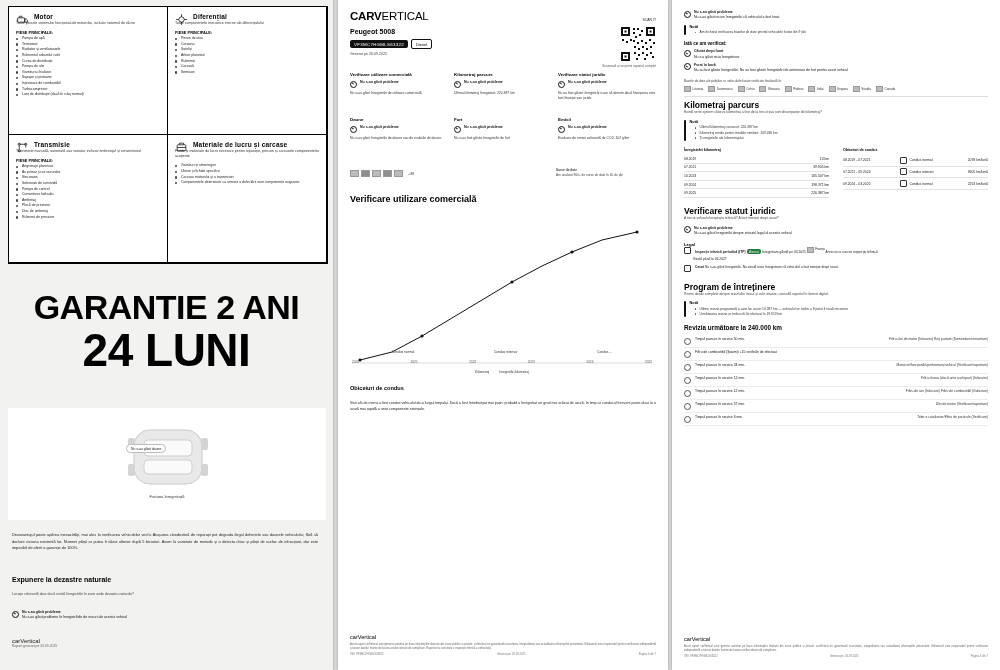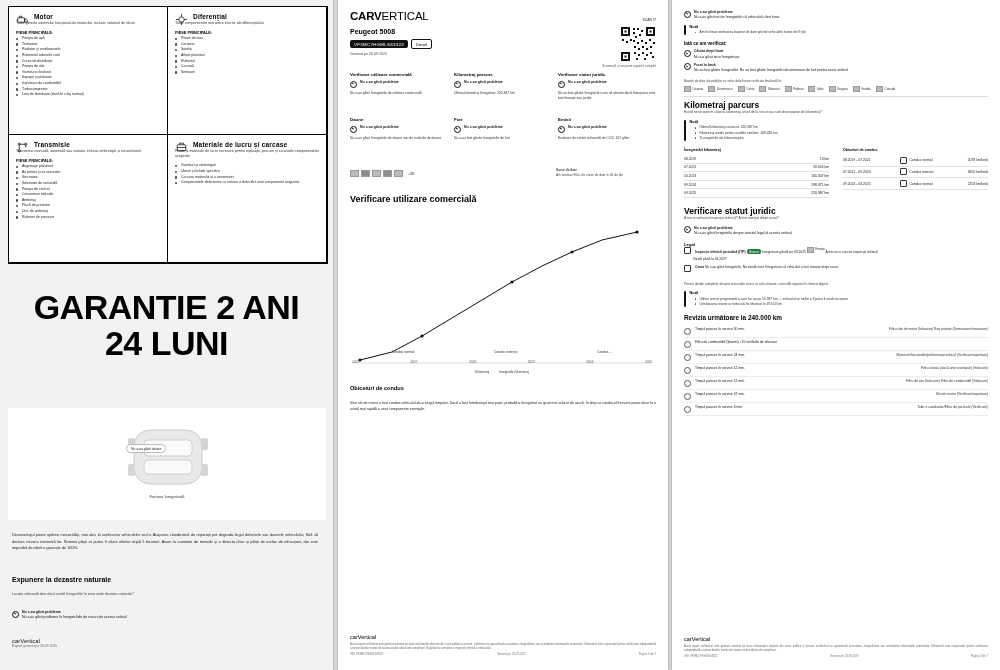--- a/index.html
+++ b/index.html
@@ -23,21 +23,21 @@
   .gcell h4{margin:0 0 1px 18px;font-size:6.5px;font-weight:bold;letter-spacing:.2px;}
   .gsub{margin:0 0 4px 0;font-size:3.6px;color:#333;line-height:1.45;}
   .gsec{font-size:3.9px;font-weight:bold;margin:3px 0 1px;}
   .glist{list-style:none;margin:0;padding:0;}
   .glist li{font-size:3.5px;color:#222;line-height:1.6;padding-left:6px;position:relative;}
   .glist li:before{content:"";position:absolute;left:0;top:1.6px;width:2.4px;height:2.4px;border-radius:50%;background:#444;}
   .gicon{position:absolute;left:7px;top:6px;width:13px;height:13px;}
   .gicon svg{width:13px;height:13px;display:block;}
   .big-claim{position:absolute;left:0;top:290px;width:333px;text-align:center;}
   .big-claim .l1{font-size:34px;font-weight:bold;letter-spacing:-.5px;line-height:1.05;}
-  .big-claim .l2{font-size:34px;font-weight:bold;letter-spacing:-.5px;line-height:1.05;}
+  .big-claim .l2{font-size:46px;font-weight:bold;letter-spacing:-.5px;line-height:1.05;}
   .dmg-box{position:absolute;left:8px;top:408px;width:318px;height:112px;background:#fff;}
   .car-wrap{position:relative;width:318px;height:112px;}
   .car-top{position:absolute;left:106px;top:18px;width:108px;height:62px;}
   .car-top svg{width:108px;height:62px;display:block;}
   .nodmg-pill{
     position:absolute;left:118px;top:36px;
     font-size:3.4px;background:#fff;border:.6px solid #bbb;border-radius:6px;
     padding:1.6px 4px;color:#222;white-space:nowrap;
   }
   .car-cap{position:absolute;left:0;top:86px;width:318px;text-align:center;font-size:4px;color:#333;}
@@ -632,20 +632,21 @@
     </div>
     <div class="legal-row">
       <span class="mini-ico"></span>
       <span style="flex:1">
         <span style="font-weight:bold">Casat</span>
         <span>Nu s-au găsit înregistrări. Nu există nicio înregistrare că vehiculul a fost mențiat drept casat</span>
       </span>
     </div>
 
     <div style="height:7px"></div>
+    <div class="rsec-h">Program de întreținere</div>
     <div class="rsub">Pentru detalii complete despre revizii din trecut și cele viitoare, consultă raportul în format digital.</div>
 
     <div class="notebox">
       <span class="bar"></span>
       <div>
         <div class="nb-t">Notă</div>
         <ul>
           <li>Ultima revizie programată a avut loc acum 10.387 km — vehiculul se turării a 8 putut fi nouă necesare</li>
           <li>Următoarea revizie ar trebui să fie efectuat în 19.613 km</li>
         </ul>

